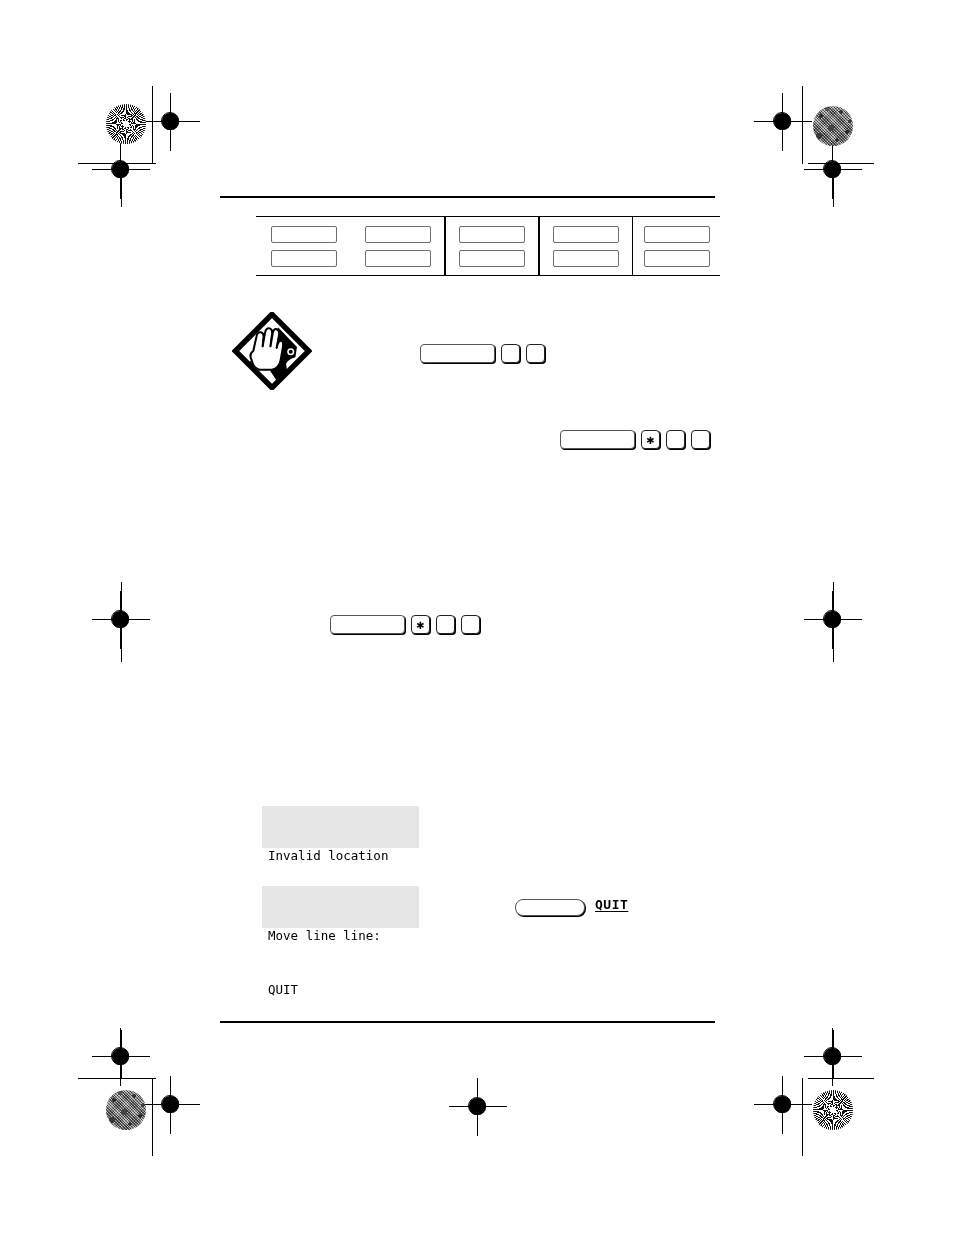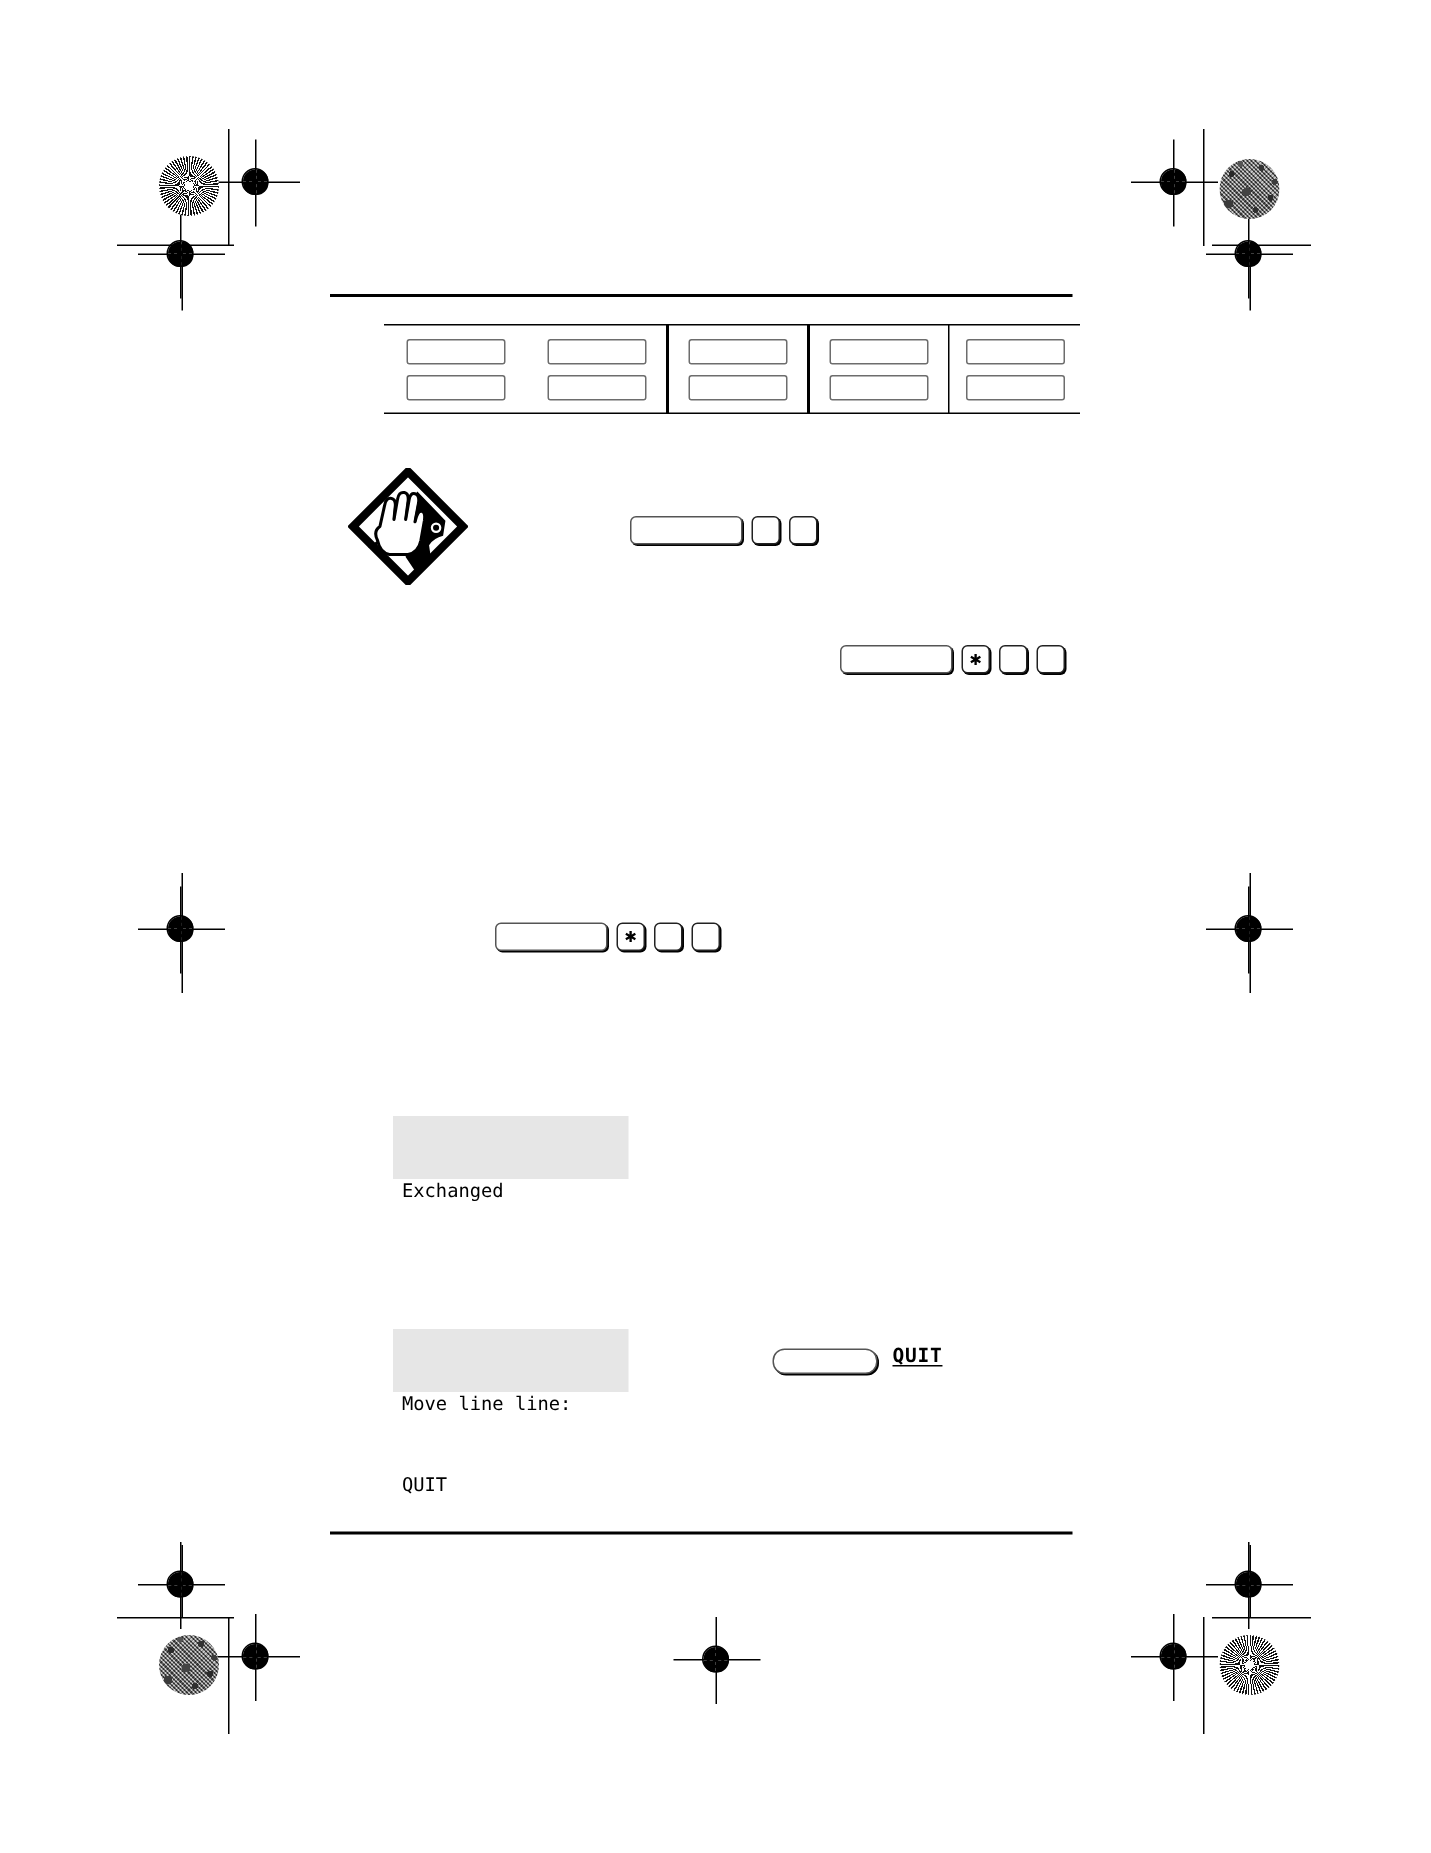--- a/index.html
+++ b/index.html
@@ -460,24 +460,24 @@
     <div class="key-sq"></div>
   </div>
 
   <div class="key-row" style="left:330px; top:615px;">
     <div class="key-wide lg"></div>
     <div class="key-sq">✱</div>
     <div class="key-sq"></div>
     <div class="key-sq"></div>
   </div>
 
-  <div class="lcd" style="left:262px; top:744px; height:42px;">
-    <div>Exchanged</div>
-  </div>
-
+
+  <div class="lcd" style="left:262px; top:806px; height:42px;">
+    <div>Invalid location</div>
+  </div>
 
   <div class="lcd two-line" style="left:262px; top:886px; height:42px;">
     <div>Move line line:</div>
     <div>QUIT</div>
   </div>
 
   <div class="key-plain" style="position:absolute; left:515px; top:899px;"></div>
   <div class="softkey-label" style="left:595px; top:897px;">QUIT</div>
 
 </div>

